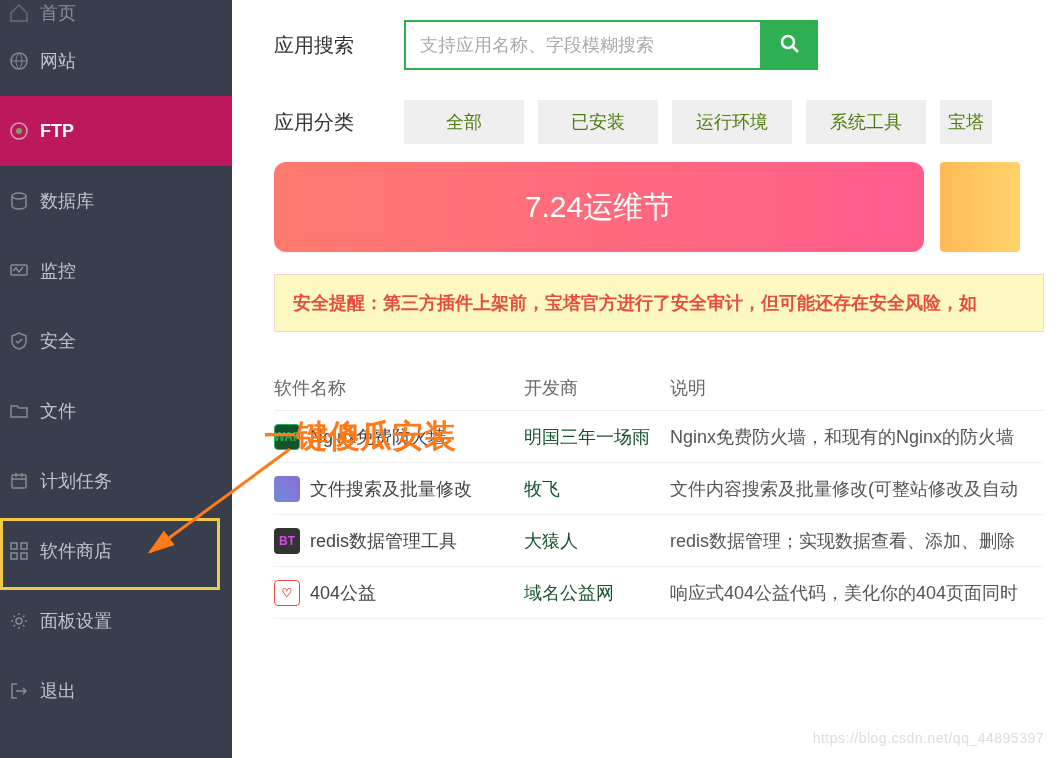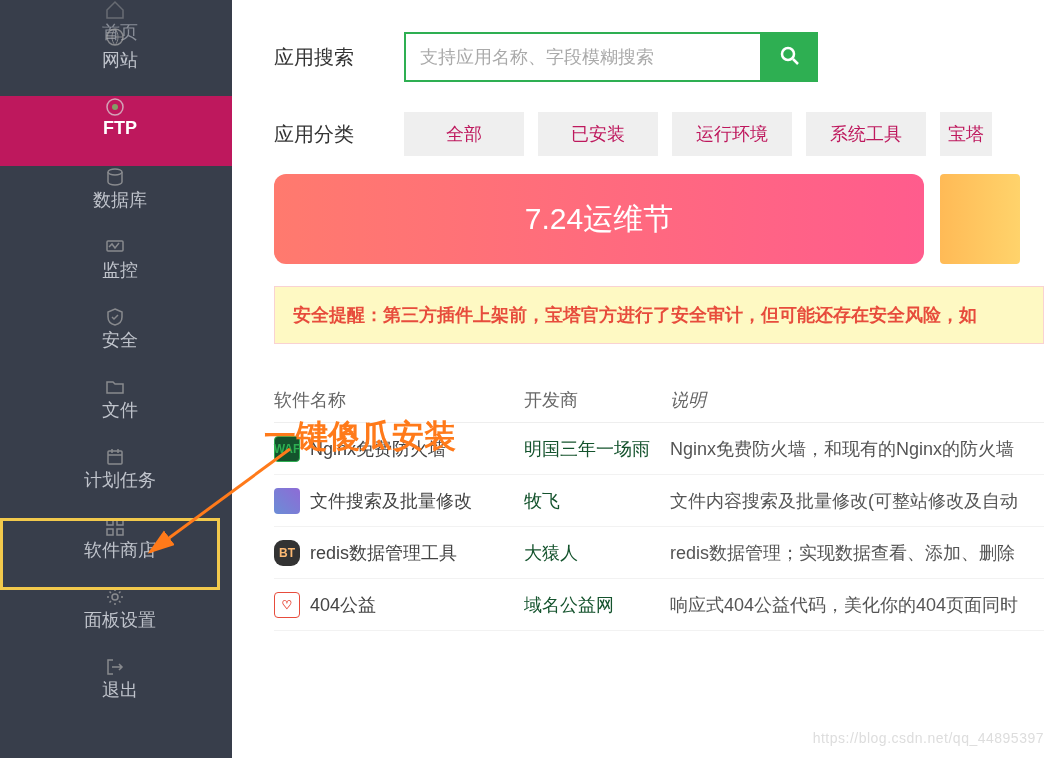--- a/index.html
+++ b/index.html
@@ -1,48 +1,48 @@
 <!DOCTYPE html>
 <html><head>
 <meta charset="utf-8">
 <style>
 * { margin: 0; padding: 0; box-sizing: border-box; }
 body { font-family: "Microsoft YaHei", "PingFang SC", sans-serif; background: #fff; overflow: hidden; width: 1054px; height: 758px; position: relative; }
 
 .sidebar { width: 232px; background: #383e4b; height: 758px; float: left; position: relative; }
-.sidebar-item { display: flex; align-items: center; height: 70px; padding-left: 8px; color: #c0c4cc; cursor: pointer; font-size: 18px; flex-direction: column; }
+.sidebar-item { display: flex; align-items: center; height: 70px; padding-left: 8px; color: #c0c4cc; cursor: pointer; font-size: 18px; }
 .sidebar-item.active { background: #be185d; color: #fff; }
 .sidebar-item .icon { width: 22px; height: 22px; margin-right: 10px; display: flex; align-items: center; justify-content: center; opacity: 0.7; }
 .sidebar-item.highlight { position: relative; }
 .highlight-box { position: absolute; border: 3px solid #f2c94c; left: 0; top: 518px; width: 220px; height: 72px; pointer-events: none; z-index: 10; }
 
-.main { margin-left: 232px; padding: 32px 0 0 42px; position: relative; }
+.main { margin-left: 232px; padding: 20px 0 0 42px; position: relative; }
 .row { display: flex; align-items: center; margin-bottom: 30px; }
 .row-label { font-size: 20px; color: #333; width: 130px; }
 
 .search-input { width: 358px; height: 50px; border: 2px solid #2eaf52; padding: 0 14px; font-size: 18px; outline: none; }
 .search-input::placeholder { color: #aaa; }
 .search-btn { width: 56px; height: 50px; background: #2eaf52; border: none; display: flex; align-items: center; justify-content: center; cursor: pointer; }
 
-.cat-btn { width: 120px; height: 44px; background: #efefef; border: none; color: #be185d; font-size: 18px; margin-right: 14px; cursor: pointer; }
+.cat-btn { width: 120px; height: 44px; background: #efefef; border: none; color: #4d7c0f; font-size: 18px; margin-right: 14px; cursor: pointer; }
 .cat-btn.last { width: 52px; margin-right: 0; }
 
 .banner { width: 650px; height: 90px; background: linear-gradient(90deg, #ff7a6e 0%, #ff5c8d 100%); border-radius: 12px; color: #fff; font-size: 30px; display: flex; align-items: center; justify-content: center; margin-right: 16px; }
 .banner2 { width: 80px; height: 90px; background: linear-gradient(90deg, #ffba56, #ffd36b); border-radius: 4px; }
 .banner-row { display: flex; margin: 8px 0 22px 42px; }
 
 .warning { background: #fef9c3; border: 1px solid #f9d2d2; padding: 16px 18px; color: #e74c3c; font-size: 18px; font-weight: bold; margin-left: 42px; margin-right: 0; width: 770px; white-space: nowrap; overflow: hidden; }
 
 .annotation { position: absolute; color: #ff7a1a; font-size: 32px; font-weight: bold; left: 264px; top: 415px; z-index: 20; }
 
 .table { margin-left: 42px; margin-top: 44px; width: 770px; }
 .thead { display: flex; font-size: 18px; color: #666; border-bottom: 1px solid #eee; padding-bottom: 10px; }
 .th1 { width: 250px; }
 .th2 { width: 146px; }
-.th3 { flex: 1; font-style: italic; }
+.th3 { flex: 1; }
 .trow { display: flex; align-items: center; min-height: 52px; border-bottom: 1px solid #f2f2f2; font-size: 18px; color: #444; white-space: nowrap; }
 .cell1 { width: 250px; display: flex; align-items: center; }
 .cell2 { width: 146px; color: #14532d; }
 .cell3 { flex: 1; color: #555; overflow: hidden; }
 .app-icon { width: 26px; height: 26px; margin-right: 10px; border-radius: 4px; display: flex; align-items: center; justify-content: center; font-size: 12px; font-weight: bold; }
 
 .watermark { position: absolute; right: 10px; bottom: 12px; color: #ddd; font-size: 14px; letter-spacing: 0.5px; }
 
 svg.arrow { position: absolute; left: 135px; top: 444px; z-index: 15; pointer-events: none; }
 </style>
@@ -209,21 +209,21 @@
       <div class="trow">
         <div class="cell1">
           <div class="app-icon" style="background:linear-gradient(45deg,#6b8dd6,#8e6bd6);color:#fff;"></div>
           <span>文件搜索及批量修改</span>
         </div>
         <div class="cell2">牧飞</div>
         <div class="cell3">文件内容搜索及批量修改(可整站修改及自动</div>
       </div>
       <div class="trow">
         <div class="cell1">
-          <div class="app-icon" style="background:#333;color:#fdba74;border-radius:9px;">BT</div>
+          <div class="app-icon" style="background:#333;color:#d946ef;">BT</div>
           <span>redis数据管理工具</span>
         </div>
         <div class="cell2">大猿人</div>
         <div class="cell3">redis数据管理；实现数据查看、添加、删除</div>
       </div>
       <div class="trow">
         <div class="cell1">
           <div class="app-icon" style="background:#fff;color:#e74c3c;border:1px solid #e74c3c;">♡</div>
           <span>404公益</span>
         </div>

